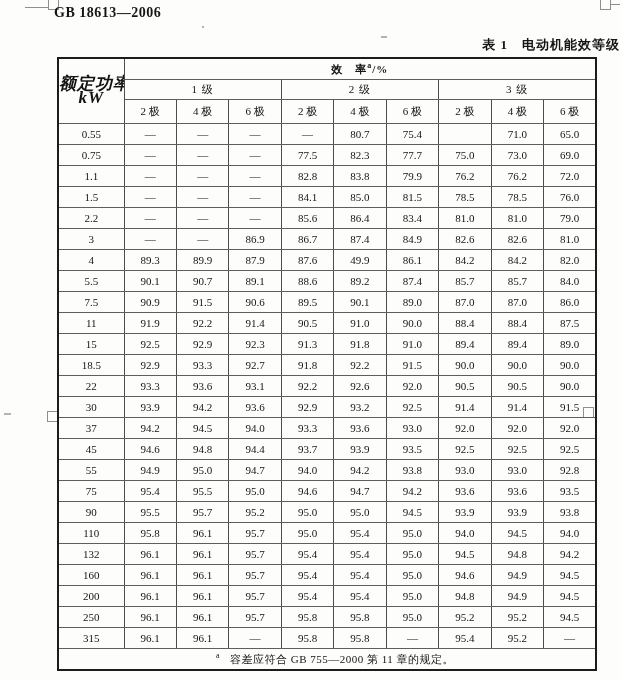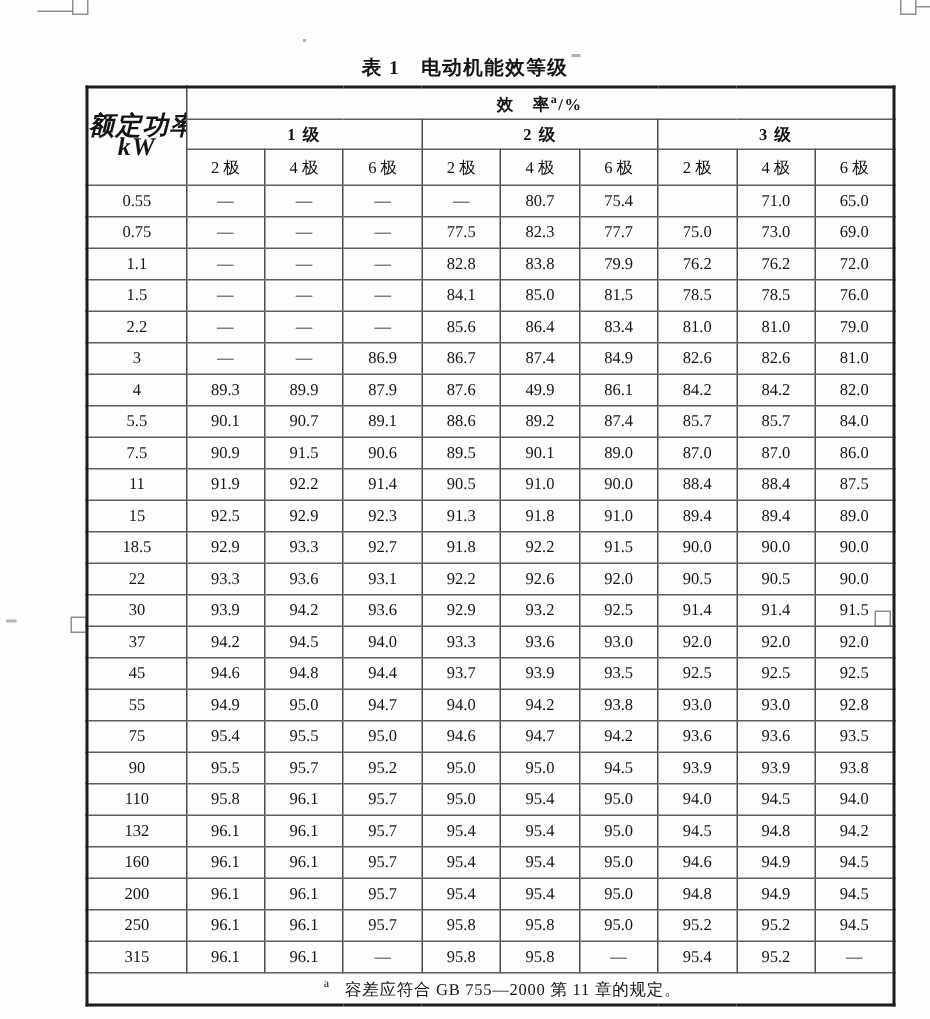--- a/index.html
+++ b/index.html
@@ -17,21 +17,21 @@
   .std-code {
     position: absolute;
     left: 54px; top: 5px;
     font-size: 14px;
     font-weight: bold;
     letter-spacing: 0.5px;
   }
   .caption {
     position: absolute;
     left: 0; top: 36px; width: 620px;
-    text-align: center;
+    text-align: right;
     font-size: 13px;
     font-weight: bold;
     letter-spacing: 1px;
   }
   table.eff-table {
     position: absolute;
     left: 57px; top: 57px;
     width: 540px;
     border-collapse: collapse;
     table-layout: fixed;
@@ -43,21 +43,21 @@
     border: 1px solid #4d4d4d;
     border-top-color: #5e5e5e;
     border-bottom-color: #5e5e5e;
     text-align: center;
     vertical-align: middle;
     padding: 0;
     overflow: hidden;
     white-space: nowrap;
   }
   tr.header-eff th { height: 20px; font-weight: bold; letter-spacing: 1px; }
-  tr.header-grade th { height: 19px; font-weight: bold; letter-spacing: 1px; }
+  tr.header-grade th { height: 19px; font-weight: normal; letter-spacing: 1px; }
   tr.header-pole th { height: 23px; font-weight: normal; }
   .power-head {
     font-weight: normal;
     font-size: 17px;
     line-height: 14px;
     font-style: italic;
   }
   tbody.data-body td { height: 20px; line-height: 20px; }
   tr.footnote-row td {
     height: 20px;
@@ -82,20 +82,21 @@
   <div class="mark mark-line" style="left:25px; top:7px; width:23px; height:1px;"></div>
   <div class="mark mark-square" style="left:48px; top:-4px; width:9px; height:12px;"></div>
   <div class="mark mark-square" style="left:600px; top:-4px; width:9px; height:12px;"></div>
   <div class="mark mark-line" style="left:610px; top:4px; width:10px; height:1px;"></div>
   <div class="mark mark-square" style="left:47px; top:411px; width:9px; height:9px;"></div>
   <div class="mark mark-square" style="left:583px; top:407px; width:9px; height:9px;"></div>
   <div class="mark speck" style="left:4px; top:413px; width:7px; height:2px;"></div>
   <div class="mark speck" style="left:202px; top:26px; width:2px; height:2px;"></div>
   <div class="mark speck" style="left:381px; top:36px; width:6px; height:2px;"></div>
 
+  <div class="std-code">GB 18613—2006</div>
   <div class="caption">表 1　电动机能效等级</div>
 
   <table class="eff-table">
     <colgroup>
       <col style="width:66px">
       <col>
         <col>
         <col>
         <col>
         <col>

